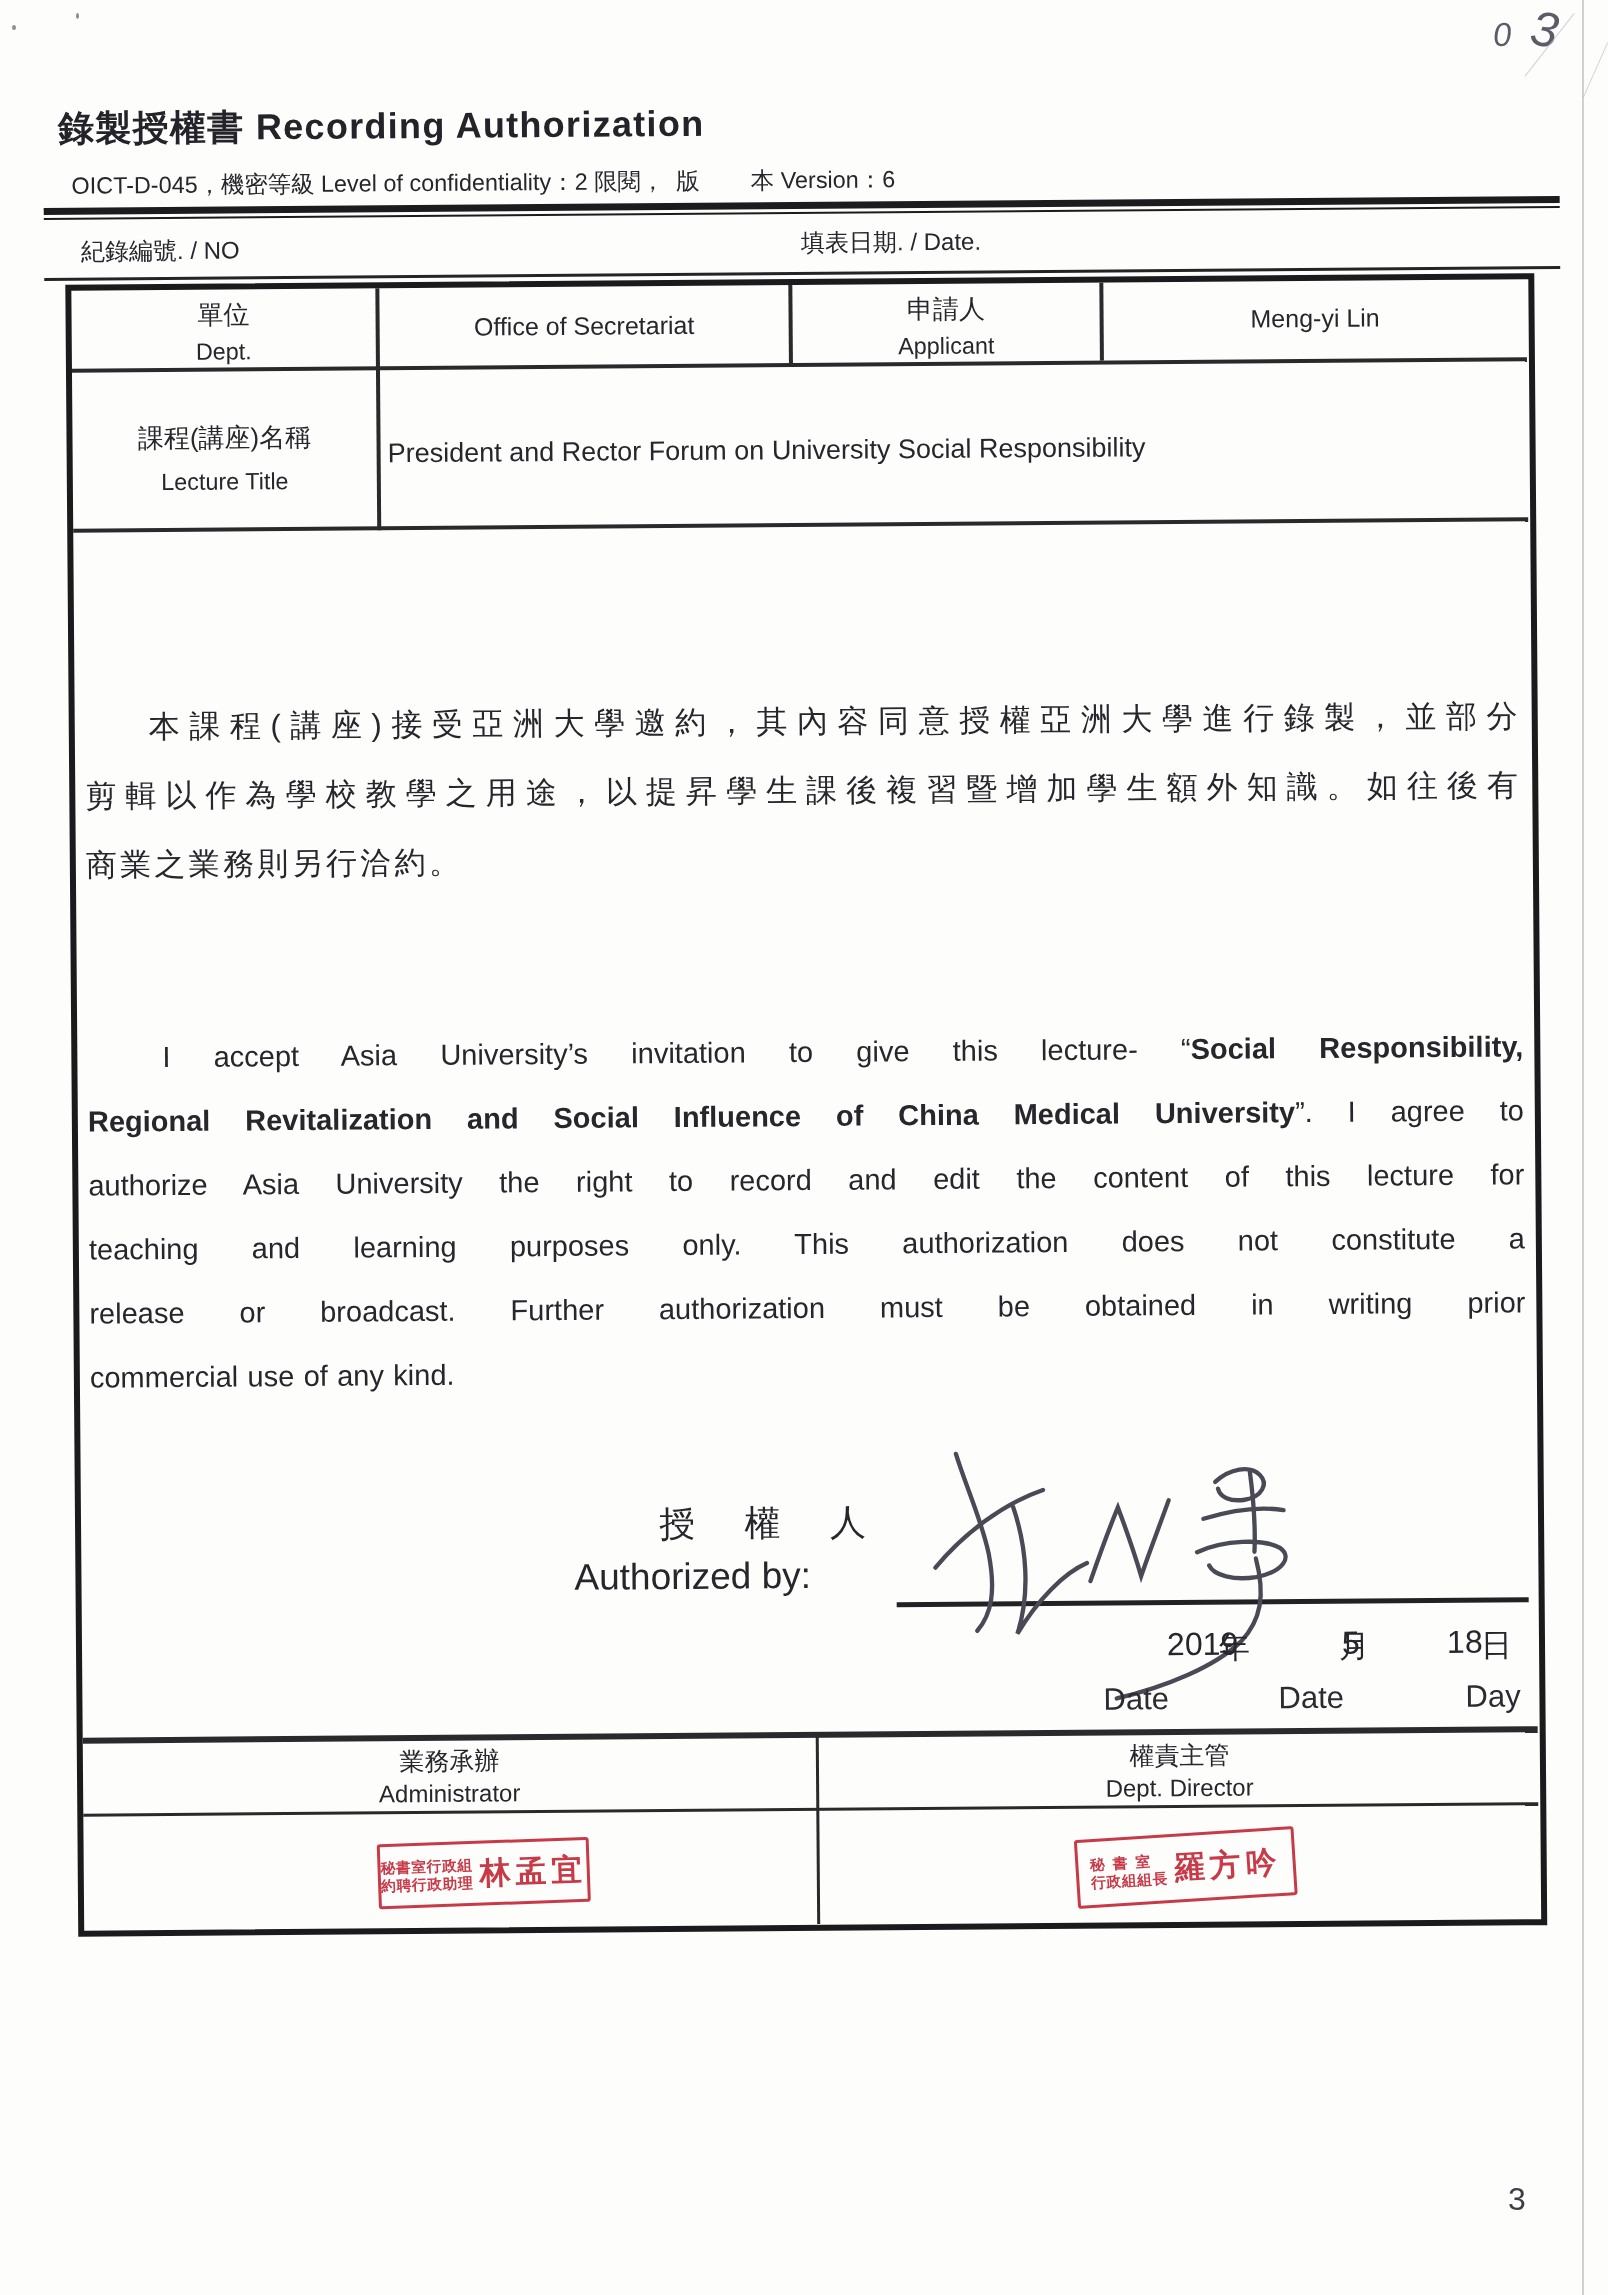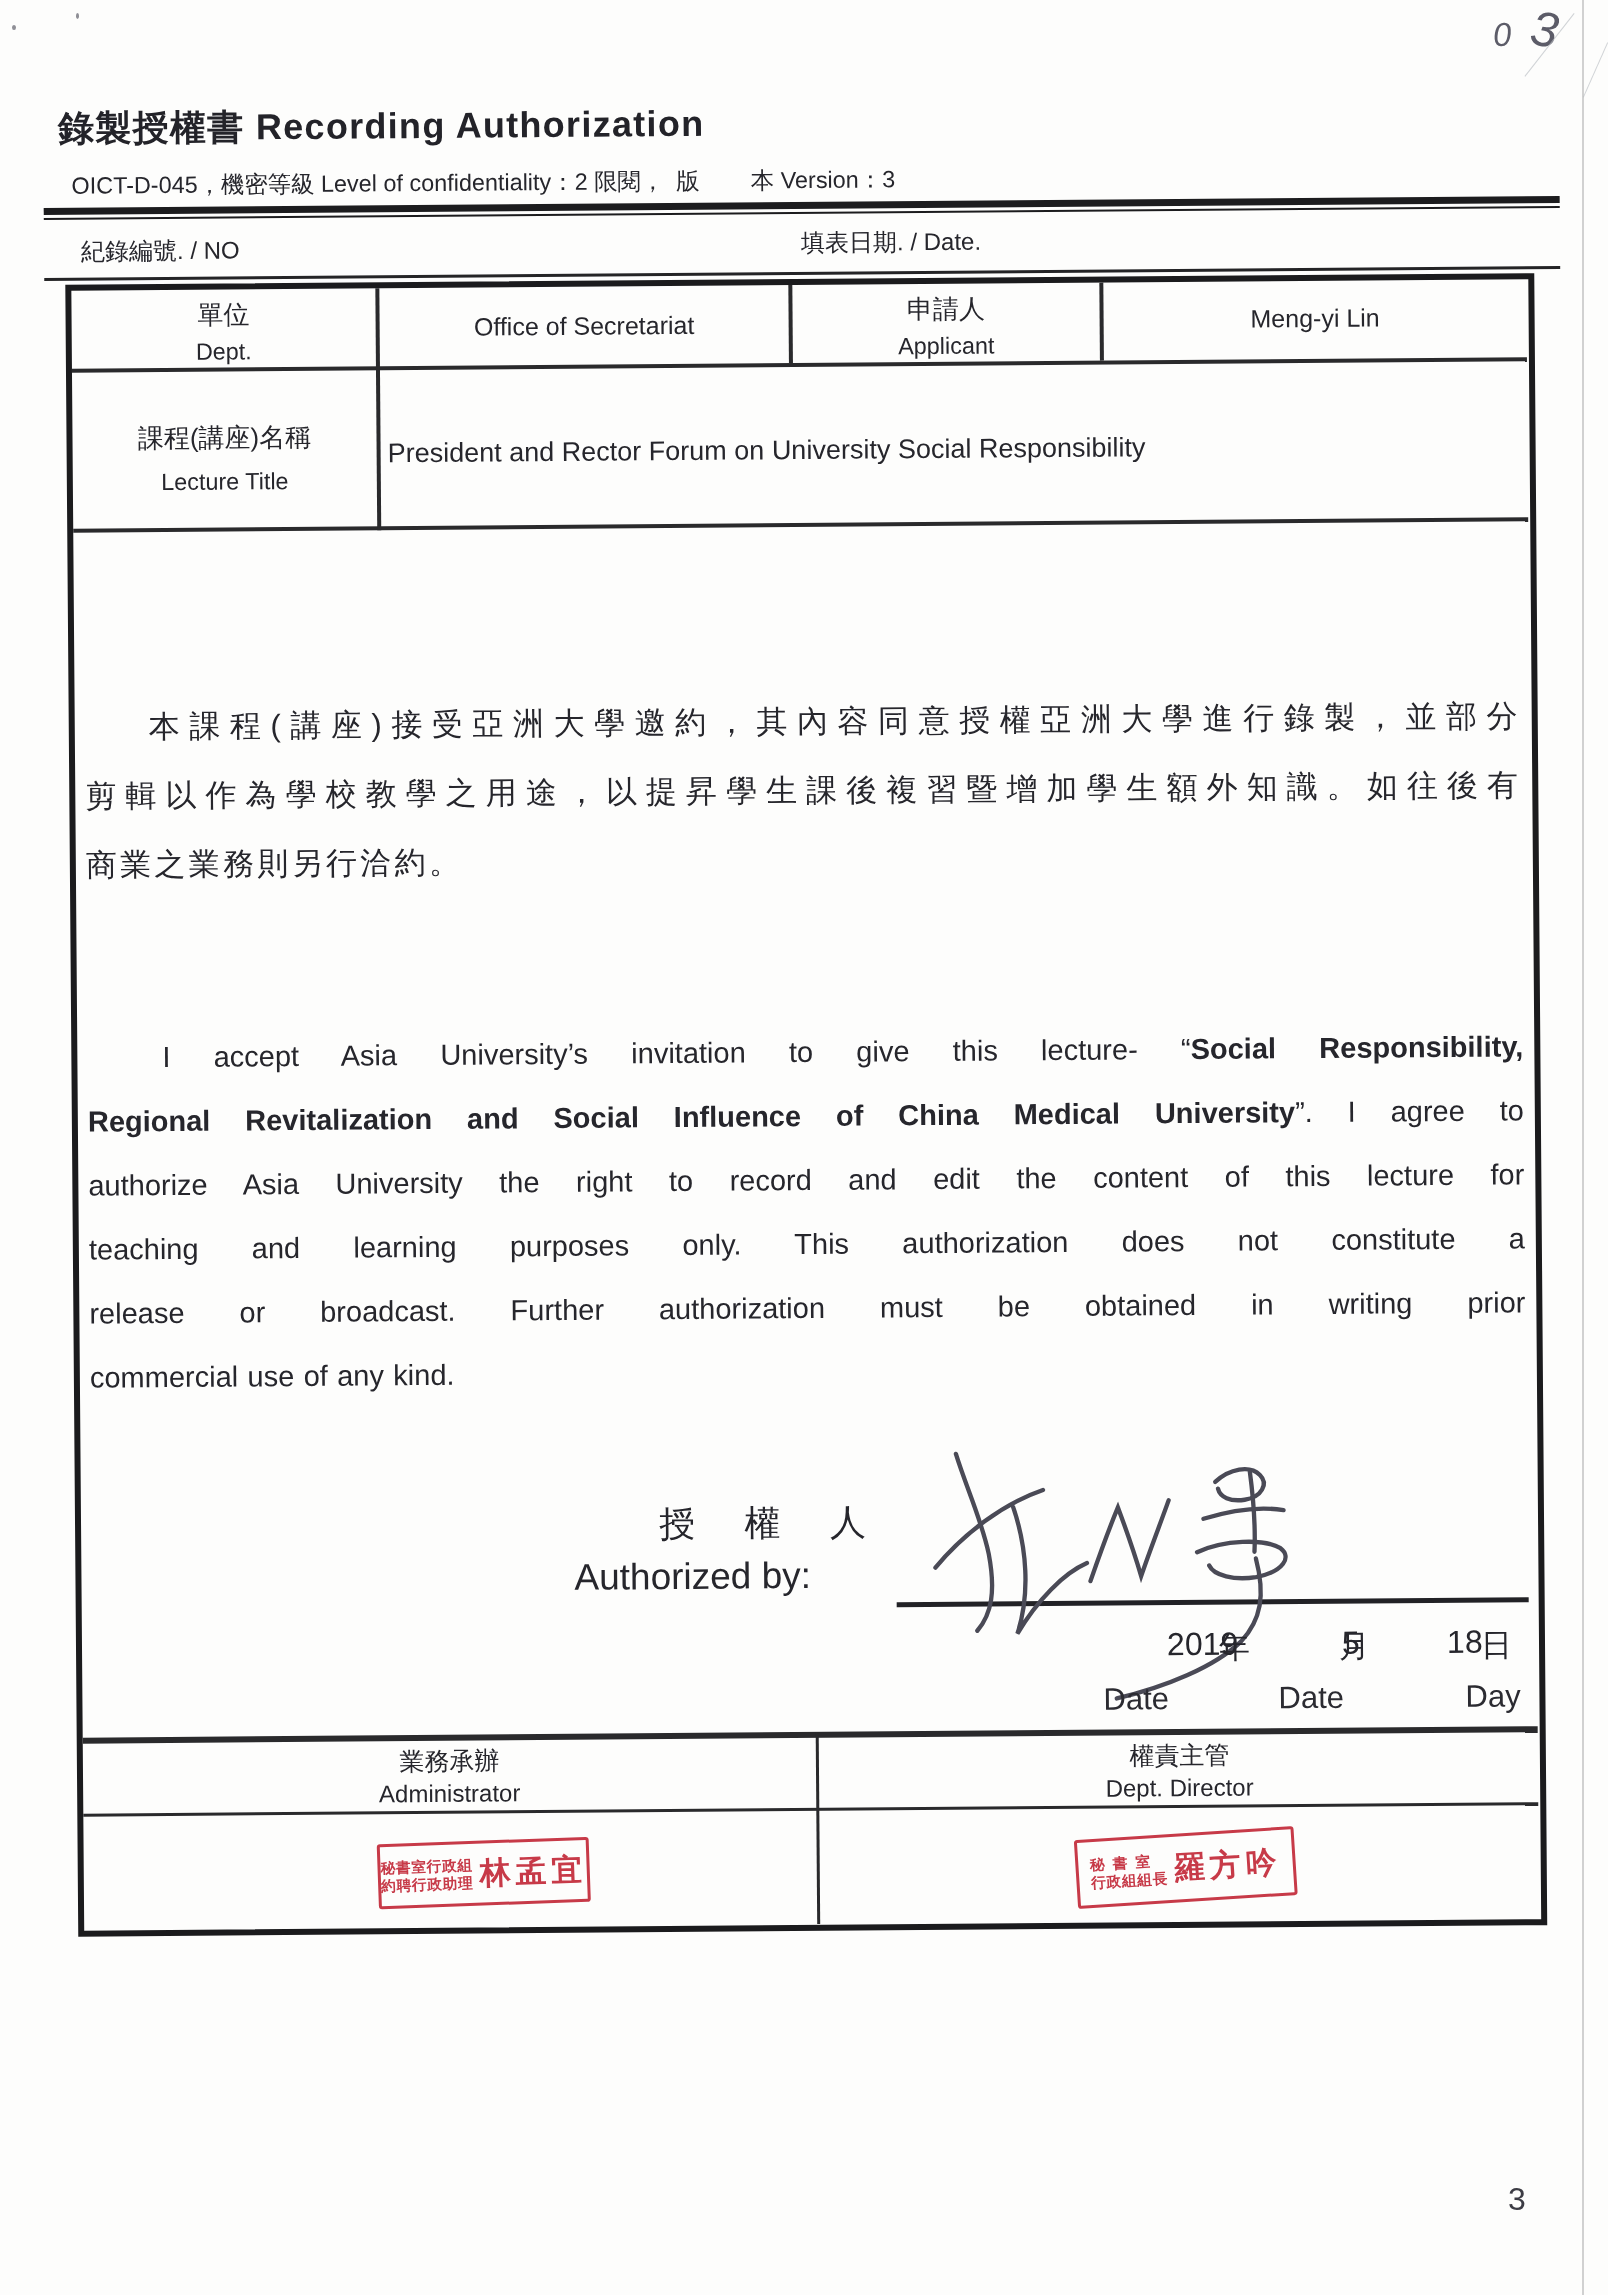--- a/index.html
+++ b/index.html
@@ -67,21 +67,21 @@
   .pagenum{left:1508px; top:2181px; font-size:32px; color:#3c3c44;}
 </style>
 </head>
 <body>
 
 <div class="page">
   <div class="doc">
 
     <div class="abs title">錄製授權書 Recording Authorization</div>
     <div class="abs metaline">
-      <span>OICT-D-045，機密等級 Level of confidentiality：2 限閱，</span><span class="v-ban">版</span><span class="v-ben">本</span><span class="v-rest">Version：3</span>
+      <span>OICT-D-045，機密等級 Level of confidentiality：2 限閱，</span><span class="v-ban">版</span><span class="v-ben">本</span><span class="v-rest">Version：6</span>
     </div>
     <div class="abs rule-a"></div>
     <div class="abs rule-b"></div>
 
     <div class="abs no-label">紀錄編號. / NO</div>
     <div class="abs date-label">填表日期. / Date.</div>
     <div class="abs rule-c"></div>
 
     <div class="abs main-table">
 

